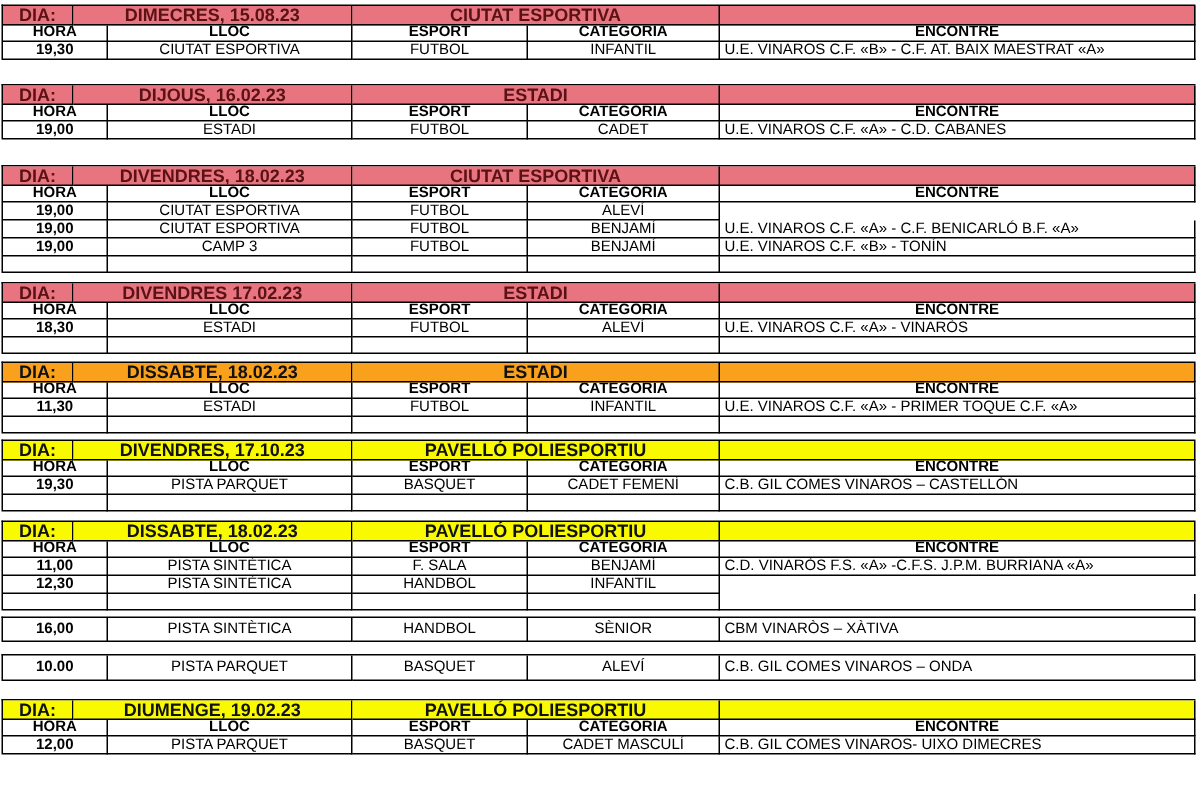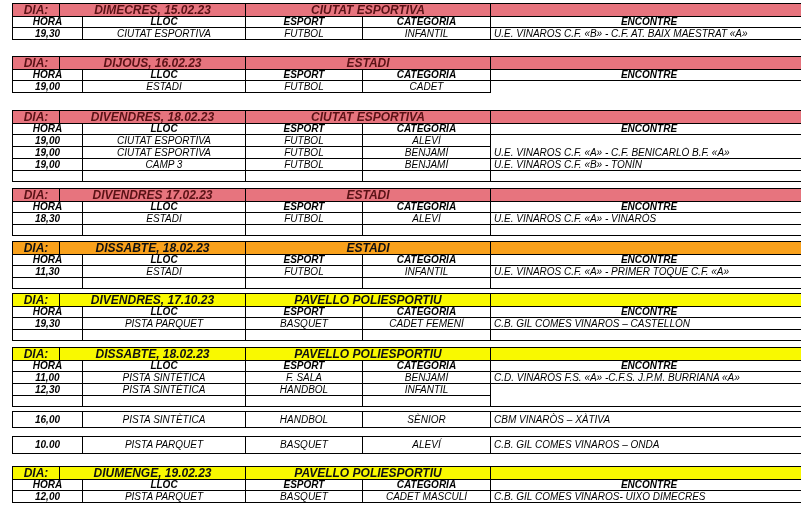--- a/index.html
+++ b/index.html
@@ -1,20 +1,20 @@
 <!DOCTYPE html>
 <html><head>
 <meta charset="utf-8">
 <style>
   html,body{margin:0;padding:0;}
   body{
     width:801px;height:531px;background:#ffffff;overflow:hidden;
     font-family:"Liberation Sans", sans-serif;
   }
-  .wrap{padding-top:3px;padding-left:12px;font-style:italic;}
+  .wrap{padding-top:3px;padding-left:1px;}
   .sect{
     width:796px;box-sizing:border-box;
     border-left:1px solid #000;border-top:1px solid #000;
     background:#fff;
   }
   .row{display:grid;width:795px;}
   .row.std{grid-template-columns:70px 163px 117px 128px 1fr;}
   .row.dia{grid-template-columns:47px 186px 245px 1fr;}
   .cell{
     box-sizing:border-box;
@@ -34,21 +34,21 @@
   .yellow .r-dia .cell{background:#F9F900;color:#111111;}
 </style>
 </head>
 <body>
 
 <div class="wrap">
   <div id="sections">
       <div class="sect pink" style="margin-bottom: 16px;">
         <div class="row dia r-dia">
           <div class="cell">DIA:</div>
-          <div class="cell">DIMECRES, 15.02.23</div>
+          <div class="cell">DIMECRES, 15.08.23</div>
           <div class="cell">CIUTAT ESPORTIVA</div>
           <div class="cell"></div>
         </div>
         <div class="row std r-h">
           <div class="cell">HORA</div>
           <div class="cell">LLOC</div>
           <div class="cell">ESPORT</div>
           <div class="cell">CATEGORIA</div>
           <div class="cell">ENCONTRE</div>
         </div>
@@ -72,20 +72,21 @@
           <div class="cell">LLOC</div>
           <div class="cell">ESPORT</div>
           <div class="cell">CATEGORIA</div>
           <div class="cell">ENCONTRE</div>
         </div>
         <div class="row std r-d">
           <div class="cell c-hora">19,00</div>
           <div class="cell ">ESTADI</div>
           <div class="cell ">FUTBOL</div>
           <div class="cell ">CADET</div>
+          <div class="cell c-enc">U.E. VINAROS C.F. «A» - C.D. CABANES</div>
         </div>
       </div>
       <div class="sect pink" style="margin-bottom: 6px;">
         <div class="row dia r-dia">
           <div class="cell">DIA:</div>
           <div class="cell">DIVENDRES, 18.02.23</div>
           <div class="cell">CIUTAT ESPORTIVA</div>
           <div class="cell"></div>
         </div>
         <div class="row std r-h">

